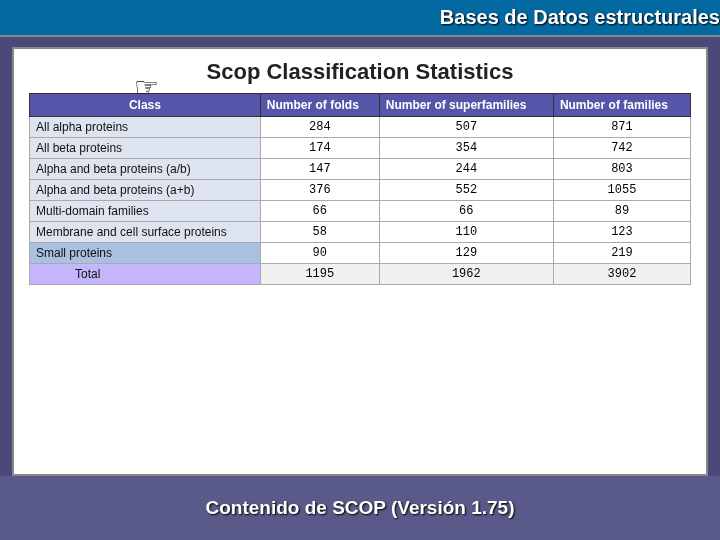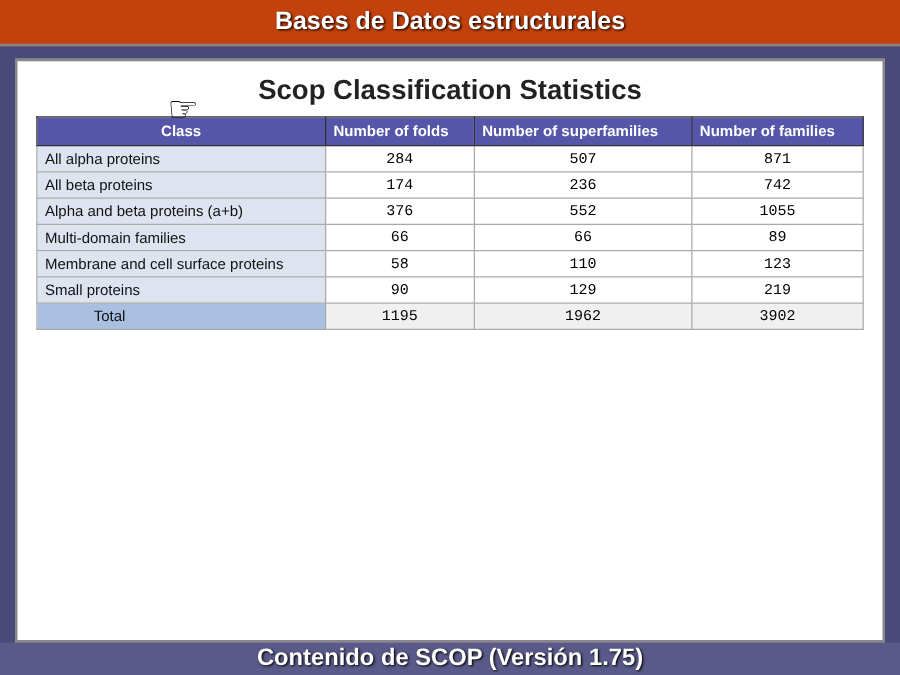--- a/index.html
+++ b/index.html
@@ -9,22 +9,22 @@
       background: #4a4a7a;
       font-family: Arial, sans-serif;
       display: flex;
       flex-direction: column;
       align-items: center;
       justify-content: flex-start;
     }
 
     .top-bar {
       width: 100%;
-      background: #c2410c;
-      text-align: center;
+      background: #0369a1;
+      text-align: right;
       padding: 6px 0;
       border-bottom: 2px solid #888;
     }
     .top-bar-title {
       color: white;
       font-size: 20px;
       font-weight: bold;
       text-shadow: 1px 1px 2px #000;
     }
 
@@ -99,33 +99,33 @@
       text-align: center;
       background: white;
       font-family: Liberation Mono, monospace;
     }
 
     .scop-table tr.total-row td {
       background: #f0f0f0;
       font-weight: normal;
     }
     .scop-table tr.total-row td.class-name {
-      background: #3b82f6;
+      background: #c4b5fd;
       padding-left: 45px;
     }
 
     .scop-table tr:nth-child(7) td.class-name {
       background: #aac0e0;
     }
 
     .bottom-bar {
       width: 100%;
       background: #5a5a8a;
       text-align: center;
-      padding: 2px 0;
+      padding: 21px 0;
       margin-top: auto;
     }
     .bottom-bar-title {
       color: white;
       font-size: 19px;
       font-weight: bold;
       text-shadow: 1px 1px 2px #000;
     }
   </style>
 </head>
@@ -152,22 +152,28 @@
       <tbody id="table-body">
       <tr>
             <td class="class-name">All alpha proteins</td>
             <td class="number">284</td>
             <td class="number">507</td>
             <td class="number">871</td>
           </tr>
           <tr>
             <td class="class-name">All beta proteins</td>
             <td class="number">174</td>
-            <td class="number">236</td>
+            <td class="number">354</td>
             <td class="number">742</td>
+          </tr>
+          <tr>
+            <td class="class-name">Alpha and beta proteins (a/b)</td>
+            <td class="number">147</td>
+            <td class="number">244</td>
+            <td class="number">803</td>
           </tr>
           <tr>
             <td class="class-name">Alpha and beta proteins (a+b)</td>
             <td class="number">376</td>
             <td class="number">552</td>
             <td class="number">1055</td>
           </tr>
           <tr>
             <td class="class-name">Multi-domain families</td>
             <td class="number">66</td>

